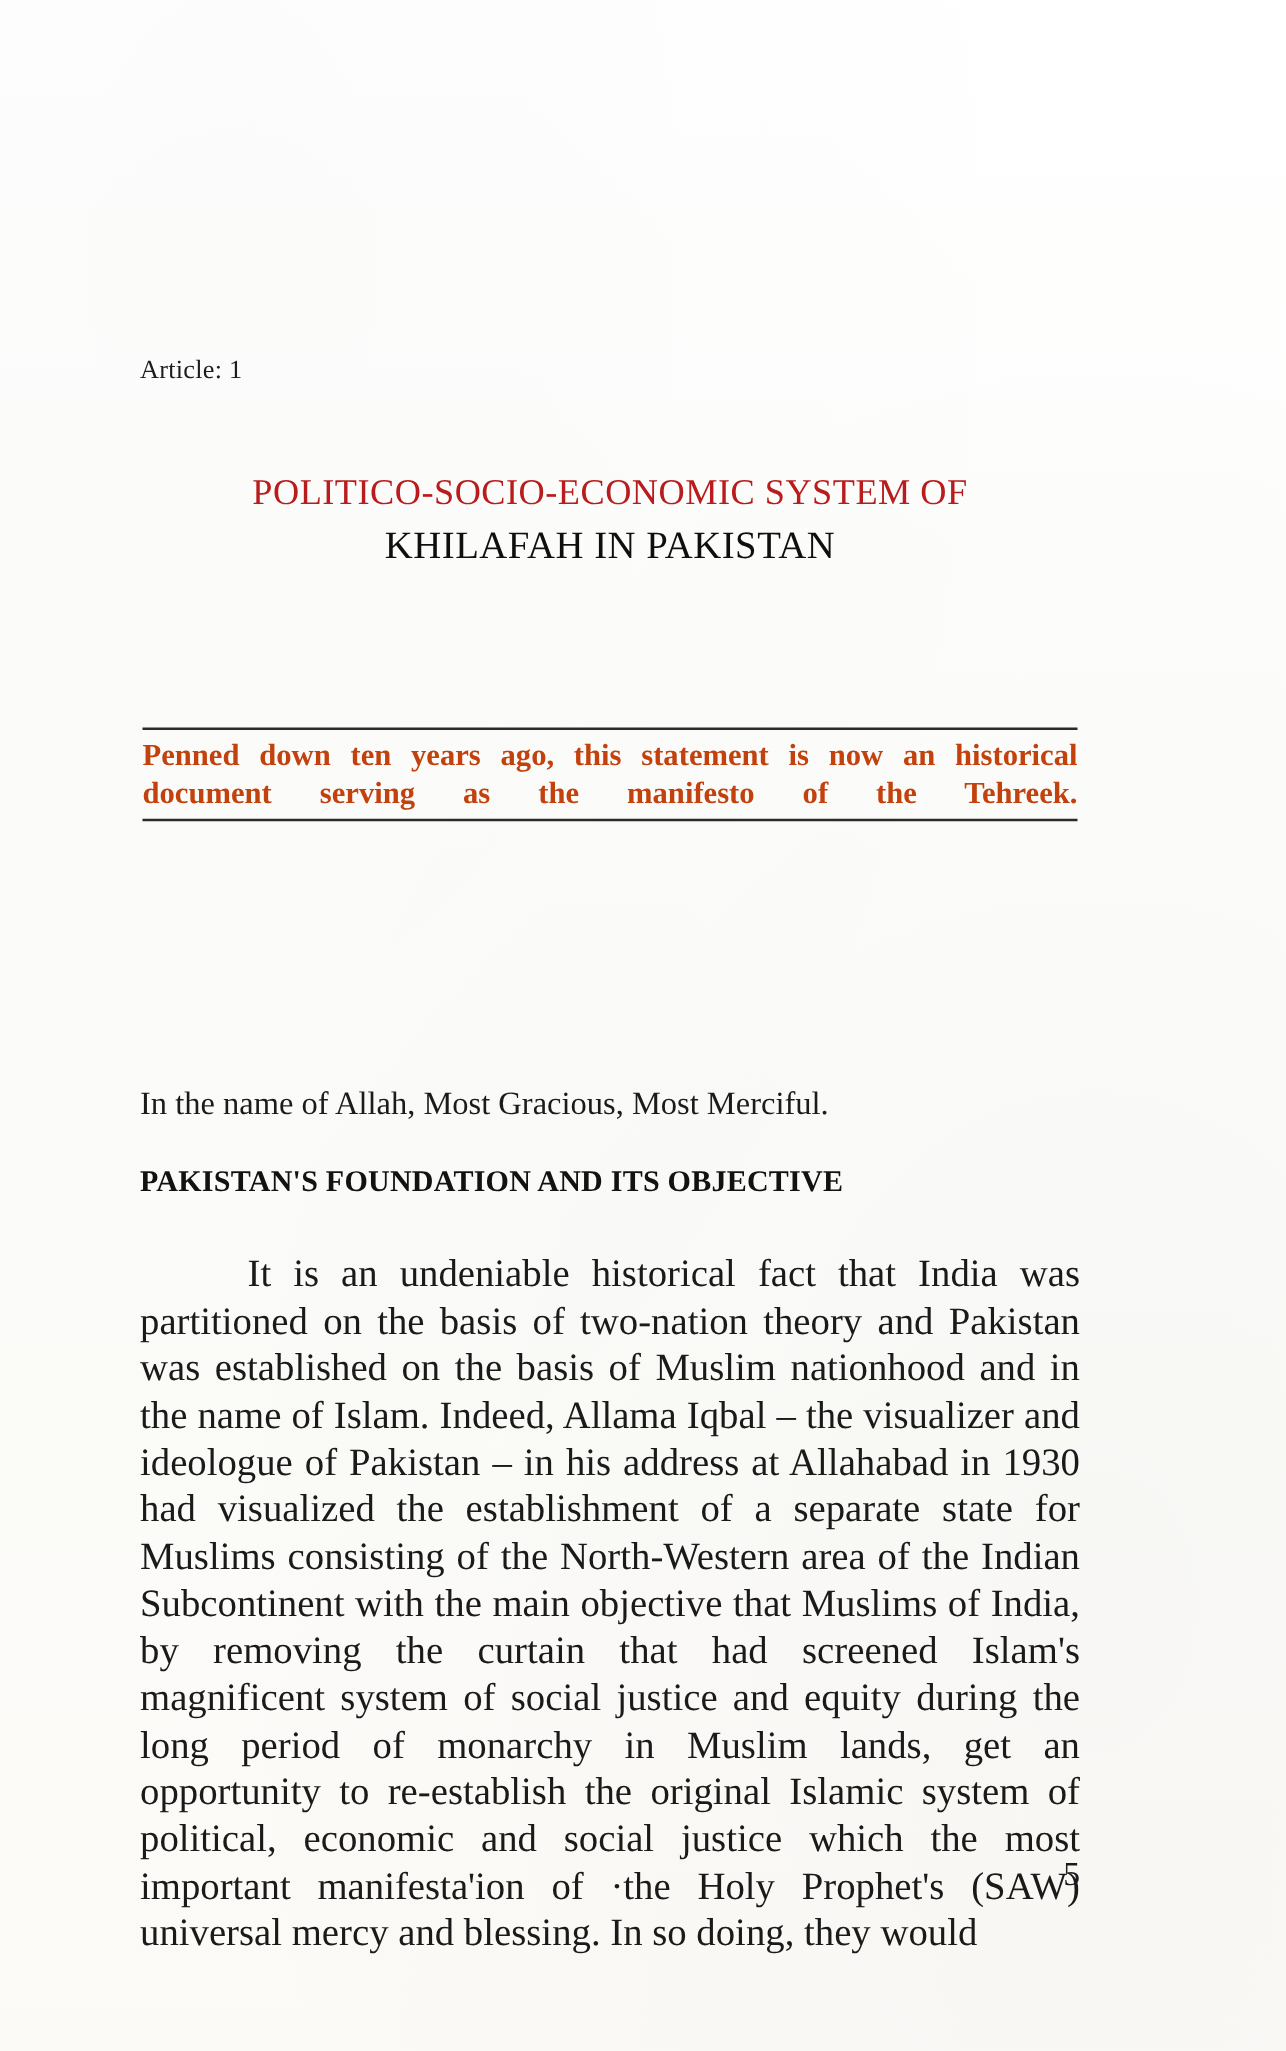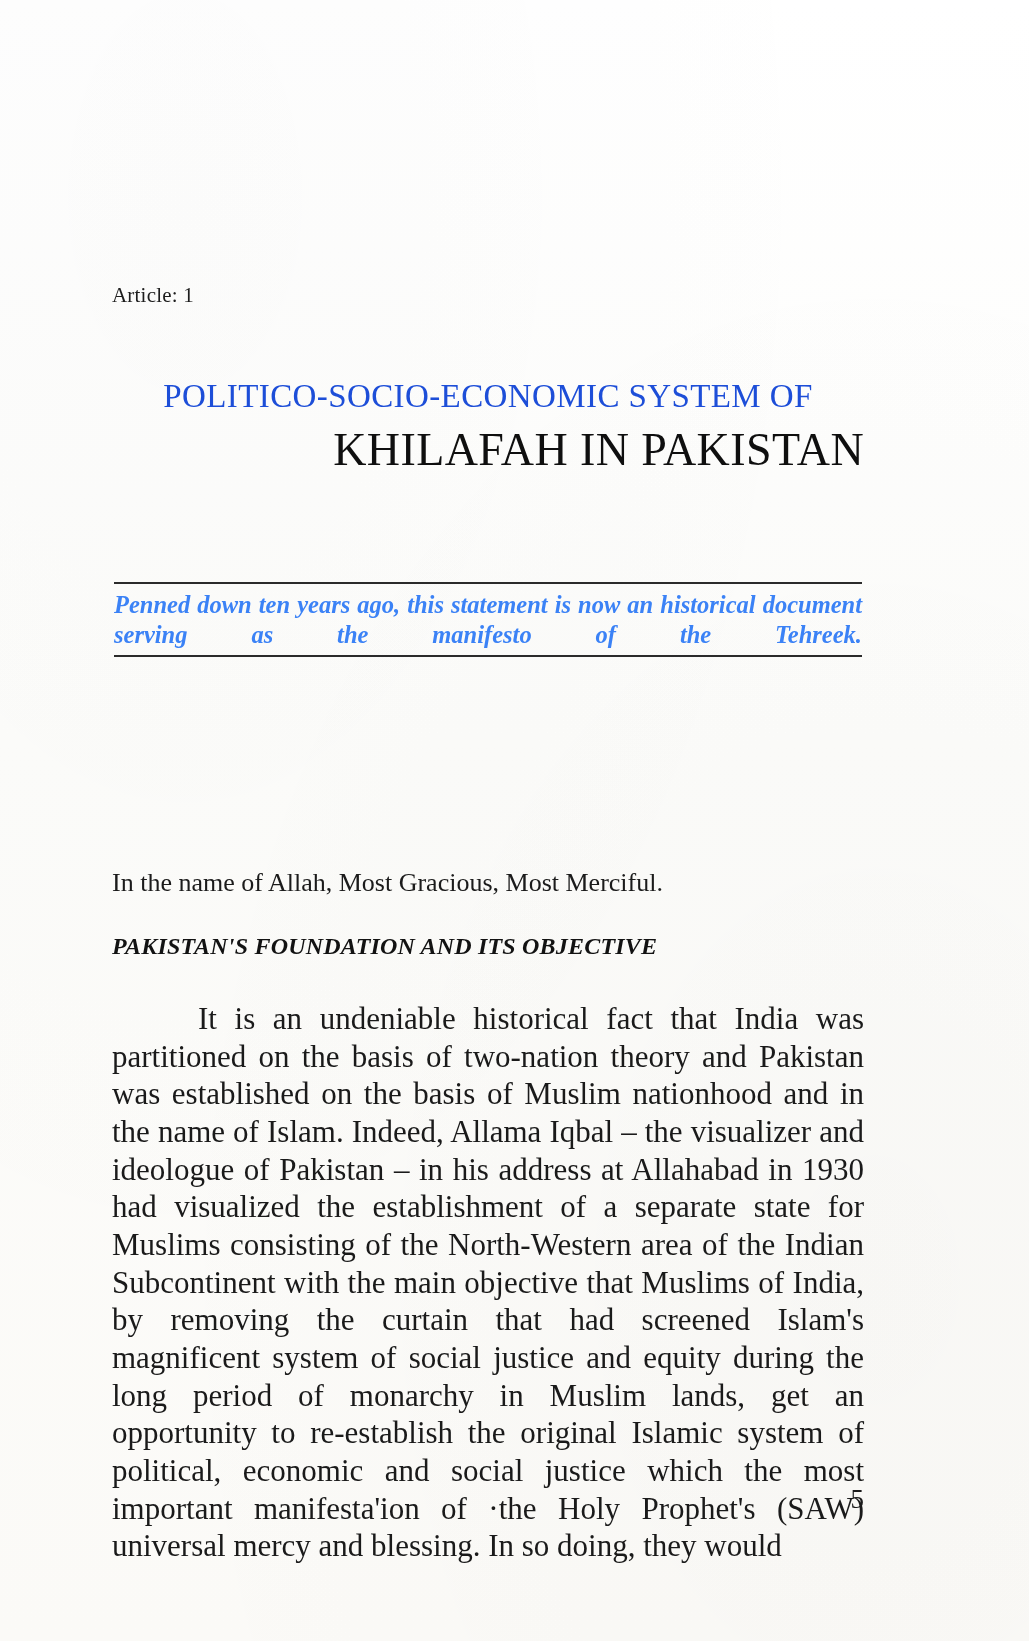--- a/index.html
+++ b/index.html
@@ -49,34 +49,33 @@
   }
 
   .title-block {
     position: absolute;
     left: 0;
     top: 378px;
     width: 752px;
     text-align: center;
   }
   .title-line1 {
-    font-size: 33px;
+    font-size: 29px;
     letter-spacing: 0.4px;
-    color: #1d4ed8;
+    color: #b91c1c;
     line-height: 1.15;
     white-space: nowrap;
   }
   .title-line2 {
-    font-size: 46px;
+    font-size: 31px;
     letter-spacing: 0.4px;
     color: #0f0f0f;
     line-height: 1.2;
     margin-top: 6px;
     white-space: nowrap;
-    text-align: right;
   }
   .title-line3 {
     font-size: 20.5px;
     font-weight: bold;
     letter-spacing: 0.3px;
     color: #141414;
     margin-top: 10px;
     white-space: nowrap;
   }
 
@@ -99,23 +98,22 @@
   }
   .statement-lead {
     font-weight: bold;
     letter-spacing: 0.1px;
   }
   .statement-italic {
     font-size: 24.5px;
     line-height: 1.225;
     text-align: justify;
     text-justify: inter-word;
-    font-style: italic;
     font-weight: bold;
-    color: #3b82f6;
+    color: #c2410c;
     margin: 0;
   }
   
   .justify-all { text-align-last: justify; }
 
   .bismillah {
     position: absolute;
     left: 0;
     top: 868px;
     font-size: 26px;
@@ -125,21 +123,20 @@
 
   .section-heading {
     position: absolute;
     left: 0;
     top: 933px;
     font-size: 24px;
     font-weight: bold;
     letter-spacing: 0.2px;
     color: #121212;
     white-space: nowrap;
-    font-style: italic;
   }
 
   .body-para {
     position: absolute;
     left: 0;
     top: 1000px;
     width: 752px;
     font-size: 31px;
     line-height: 1.215;
     text-align: justify;

